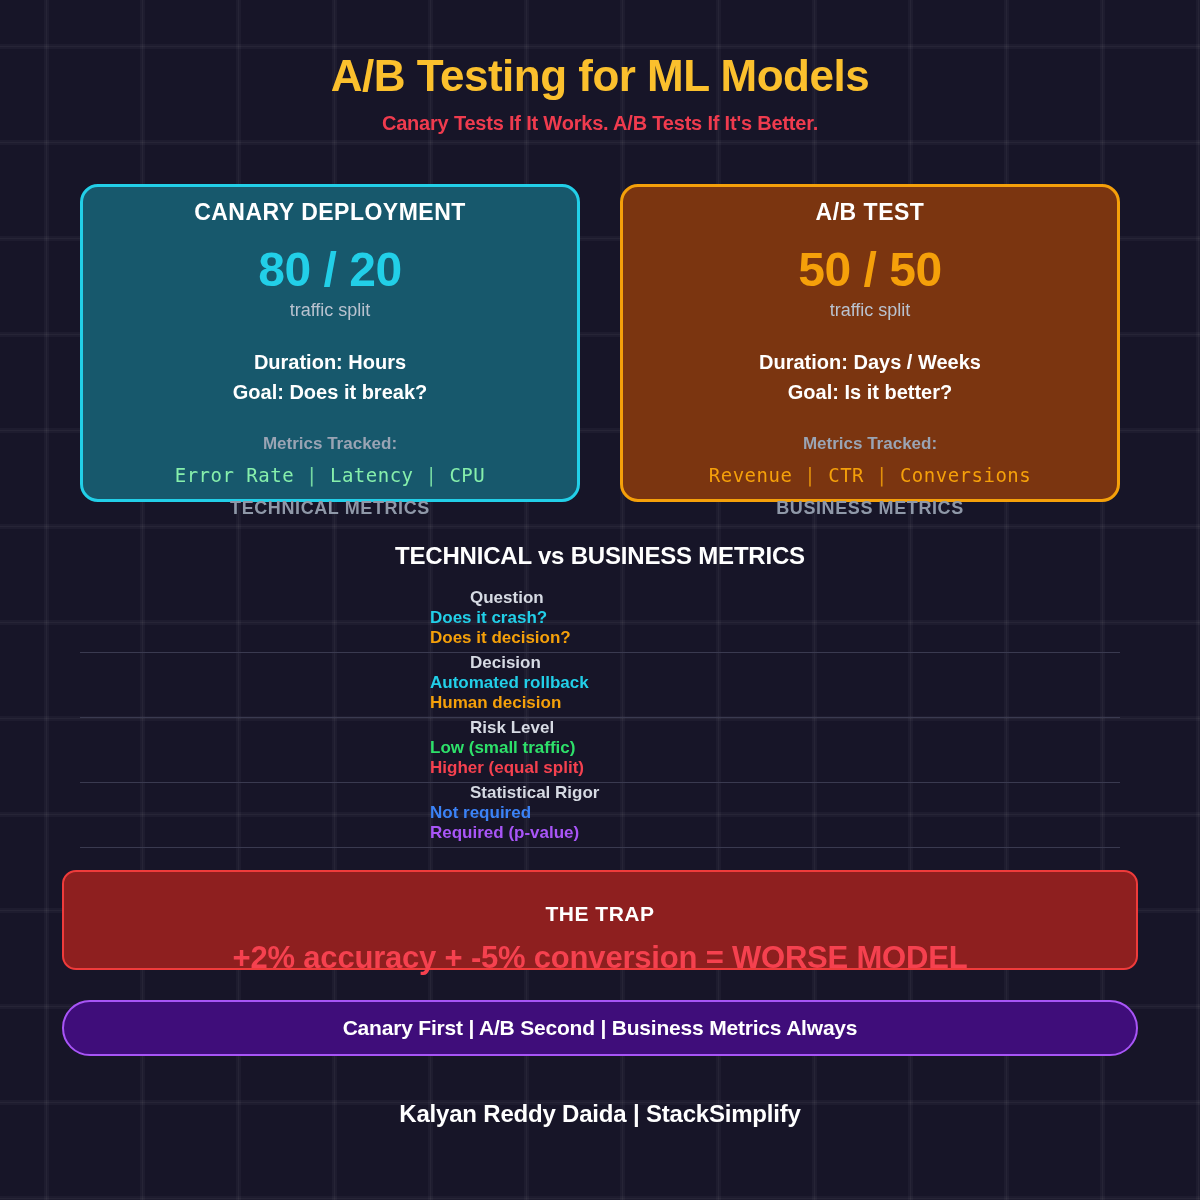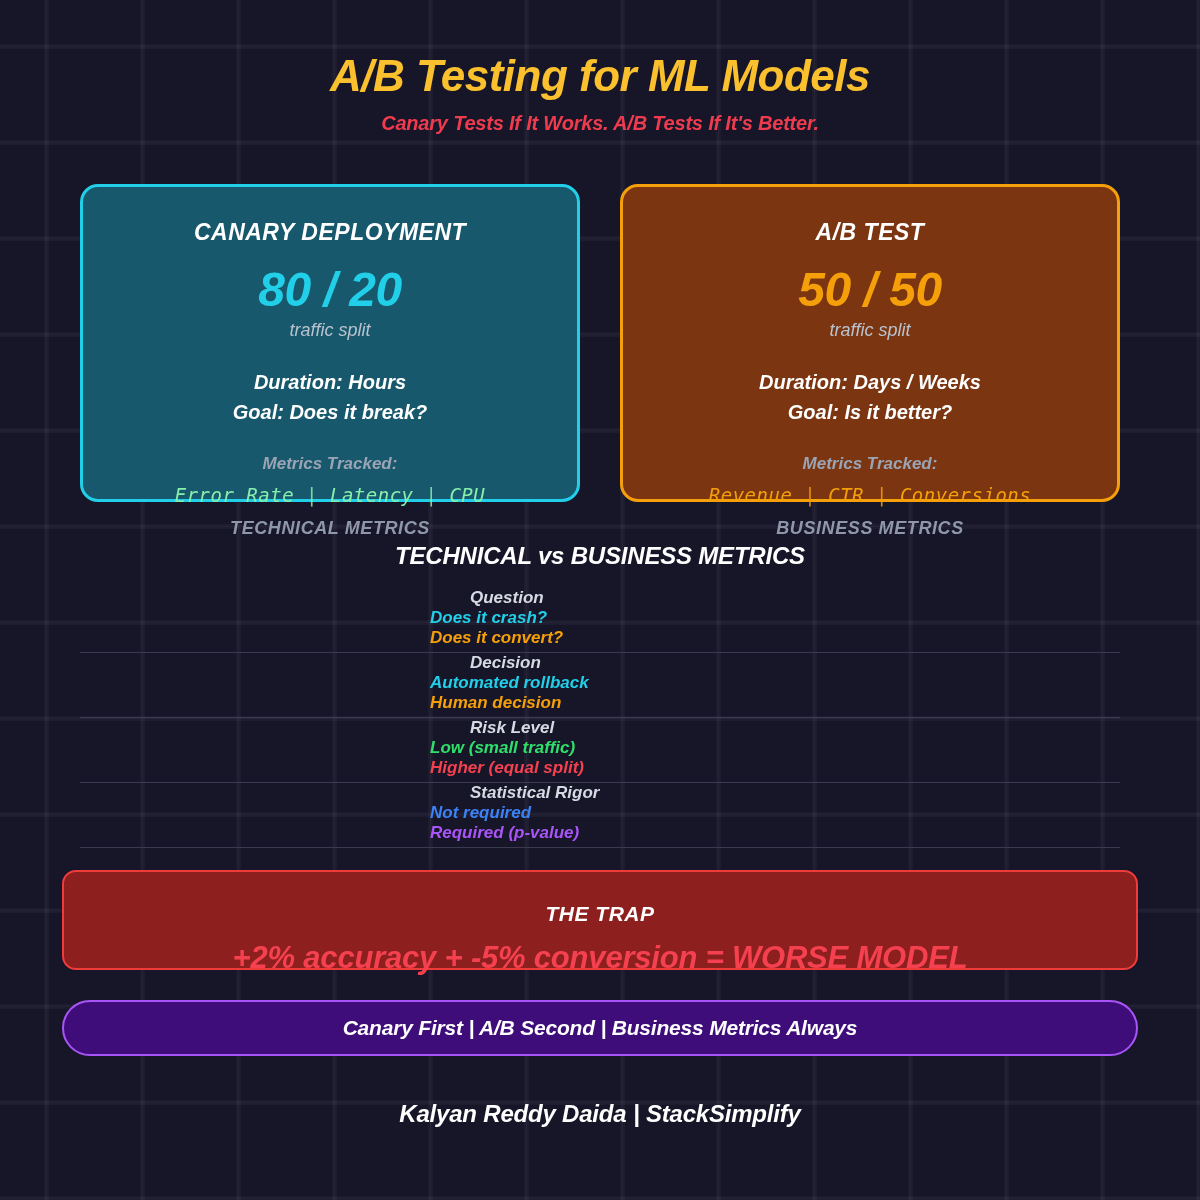--- a/index.html
+++ b/index.html
@@ -1,15 +1,15 @@
 <!DOCTYPE html>
 <html><head>
 <meta charset="utf-8">
 <style>
-  * { margin:0; padding:0; box-sizing:border-box;font-style:italic; }
+  * { margin:0; padding:0; box-sizing:border-box; }
 
   html, body {
     width:1200px; height:1200px;
     background:#171528;
     font-family:"Liberation Sans", sans-serif;
     overflow:hidden;
   }
 
   
   #page {
@@ -44,21 +44,20 @@
     font-size:20px; font-weight:bold; color:#ef3b4e;
     letter-spacing:-0.2px;
   }
 
   
   .cards { position:absolute; top:184px; left:80px; width:1040px;
            display:flex; justify-content:space-between; }
   .card {
     width:500px; height:318px;
     border-radius:18px;
-    padding-top:20px;
     text-align:center;
   }
   .card.canary { background:#17586c; border:3px solid #22cfe8; }
   .card.abtest { background:#7b3510; border:3px solid #f5a00a; }
 
   .card-title {
     font-size:23px; font-weight:bold; color:#ffffff;
     letter-spacing:0.5px; margin-top:12px;
   }
   .split {
@@ -188,21 +187,21 @@
     </div>
 
   </div>
 
   <div class="section-heading">TECHNICAL vs BUSINESS METRICS</div>
 
   <div class="table">
     <div class="trow">
       <div class="tlabel">Question</div>
       <div class="tval" style="color: rgb(34, 207, 232);">Does it crash?</div>
-      <div class="tval" style="color: rgb(245, 160, 10);">Does it convert?</div>
+      <div class="tval" style="color: rgb(245, 160, 10);">Does it decision?</div>
     </div>
     <div class="trow">
       <div class="tlabel">Decision</div>
       <div class="tval" style="color: rgb(34, 207, 232);">Automated rollback</div>
       <div class="tval" style="color: rgb(245, 160, 10);">Human decision</div>
     </div>
     <div class="trow">
       <div class="tlabel">Risk Level</div>
       <div class="tval" style="color: rgb(46, 224, 106);">Low (small traffic)</div>
       <div class="tval" style="color: rgb(245, 65, 79);">Higher (equal split)</div>

